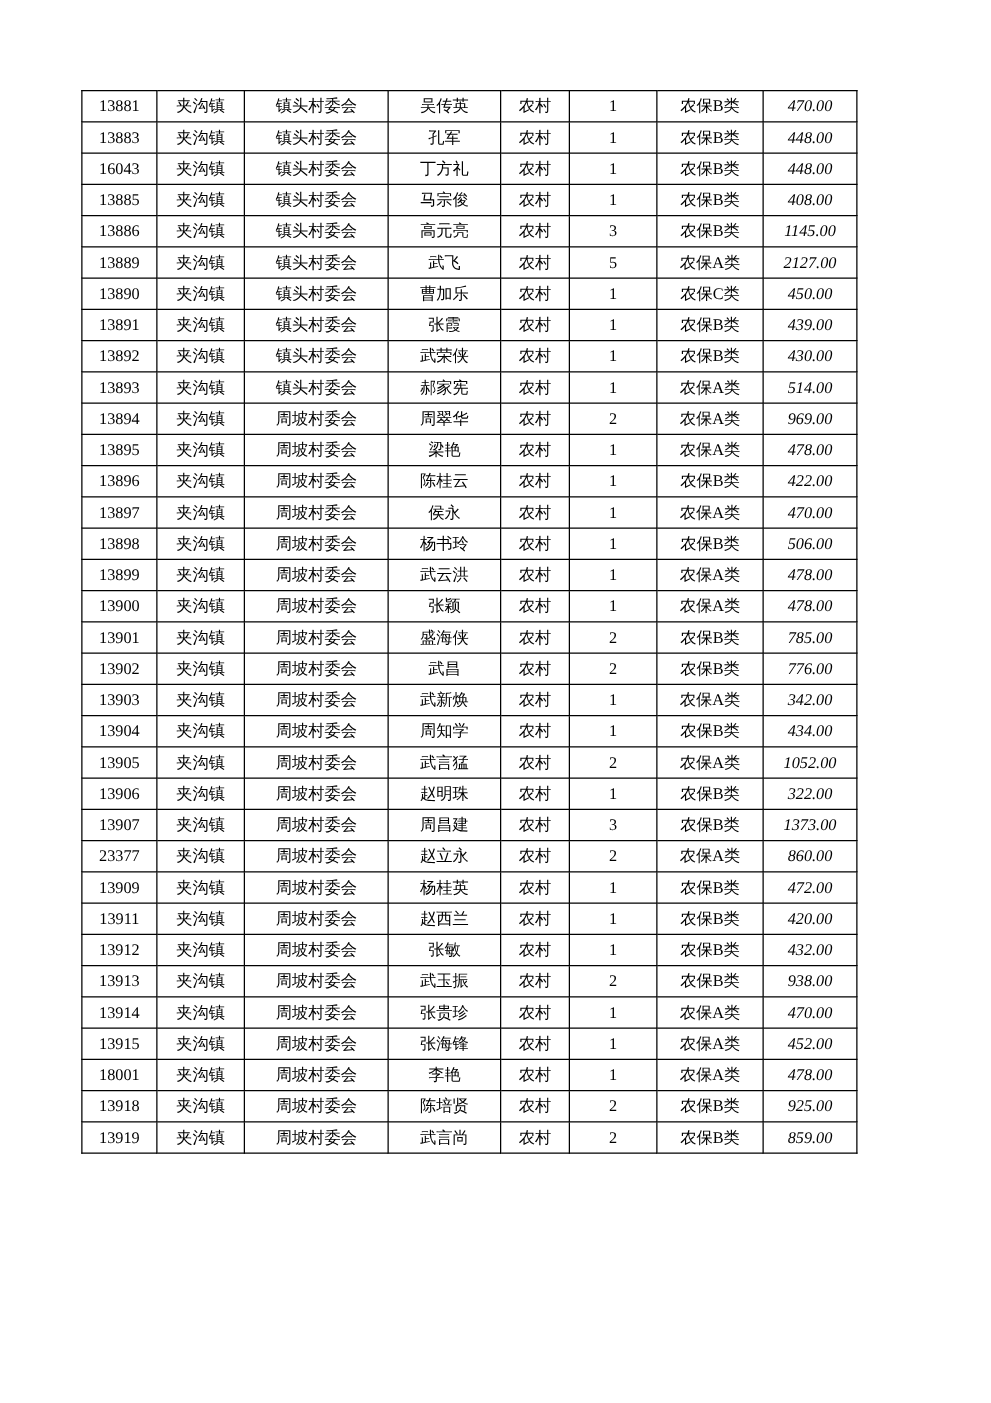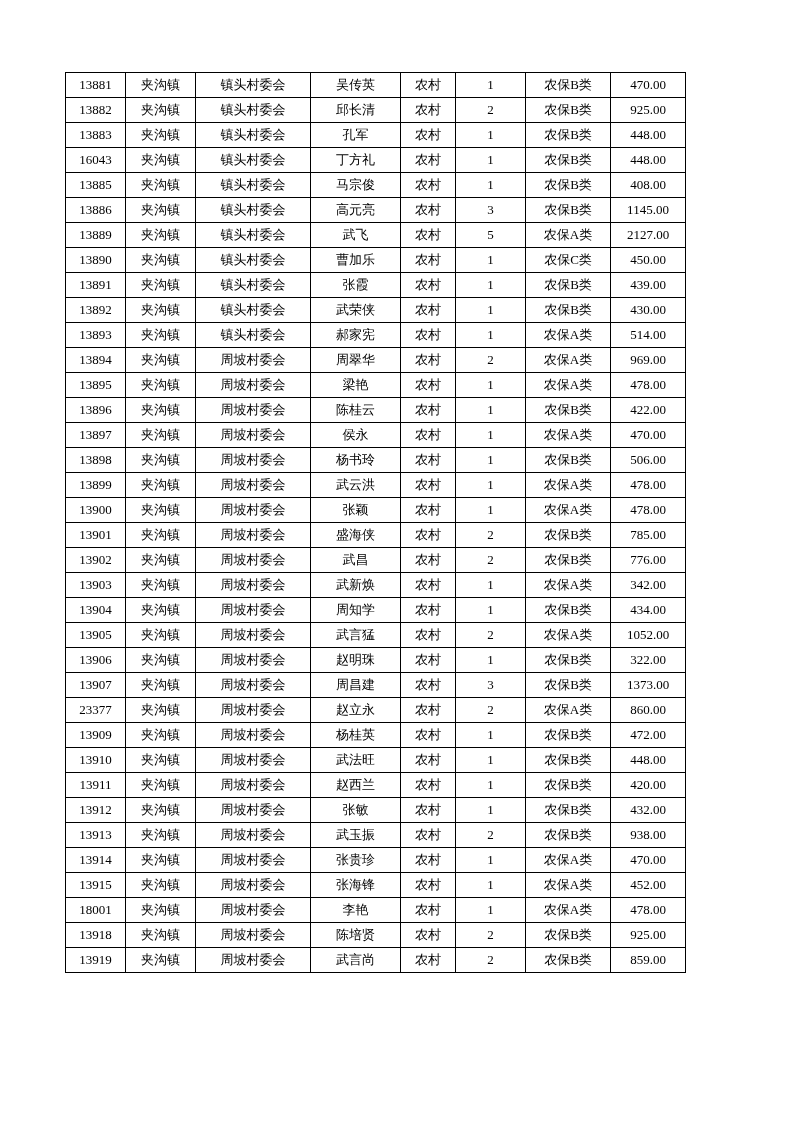--- a/index.html
+++ b/index.html
@@ -40,20 +40,21 @@
   col.col-town     { width: 70px; }
   col.col-village  { width: 115px; }
   col.col-name     { width: 90px; }
   col.col-type     { width: 55px; }
   col.col-count    { width: 70px; }
   col.col-category { width: 85px; }
   col.col-amount   { width: 75px; }
   td.c7 {
     text-align: right;
     padding-right: 20px;
+    font-style: italic;
   }
 </style>
 </head>
 <body>
 
 <div class="page">
   <table class="data-table">
     <colgroup>
       <col class="col-id">
       <col class="col-town">
@@ -69,30 +70,20 @@
           <td class="c0">13881</td>
           <td class="c1">夹沟镇</td>
           <td class="c2">镇头村委会</td>
           <td class="c3">吴传英</td>
           <td class="c4">农村</td>
           <td class="c5">1</td>
           <td class="c6">农保B类</td>
           <td class="c7">470.00</td>
         </tr>
         <tr>
-          <td class="c0">13882</td>
-          <td class="c1">夹沟镇</td>
-          <td class="c2">镇头村委会</td>
-          <td class="c3">邱长清</td>
-          <td class="c4">农村</td>
-          <td class="c5">2</td>
-          <td class="c6">农保B类</td>
-          <td class="c7">925.00</td>
-        </tr>
-        <tr>
           <td class="c0">13883</td>
           <td class="c1">夹沟镇</td>
           <td class="c2">镇头村委会</td>
           <td class="c3">孔军</td>
           <td class="c4">农村</td>
           <td class="c5">1</td>
           <td class="c6">农保B类</td>
           <td class="c7">448.00</td>
         </tr>
         <tr>
@@ -327,30 +318,20 @@
         </tr>
         <tr>
           <td class="c0">13909</td>
           <td class="c1">夹沟镇</td>
           <td class="c2">周坡村委会</td>
           <td class="c3">杨桂英</td>
           <td class="c4">农村</td>
           <td class="c5">1</td>
           <td class="c6">农保B类</td>
           <td class="c7">472.00</td>
-        </tr>
-        <tr>
-          <td class="c0">13910</td>
-          <td class="c1">夹沟镇</td>
-          <td class="c2">周坡村委会</td>
-          <td class="c3">武法旺</td>
-          <td class="c4">农村</td>
-          <td class="c5">1</td>
-          <td class="c6">农保B类</td>
-          <td class="c7">448.00</td>
         </tr>
         <tr>
           <td class="c0">13911</td>
           <td class="c1">夹沟镇</td>
           <td class="c2">周坡村委会</td>
           <td class="c3">赵西兰</td>
           <td class="c4">农村</td>
           <td class="c5">1</td>
           <td class="c6">农保B类</td>
           <td class="c7">420.00</td>

